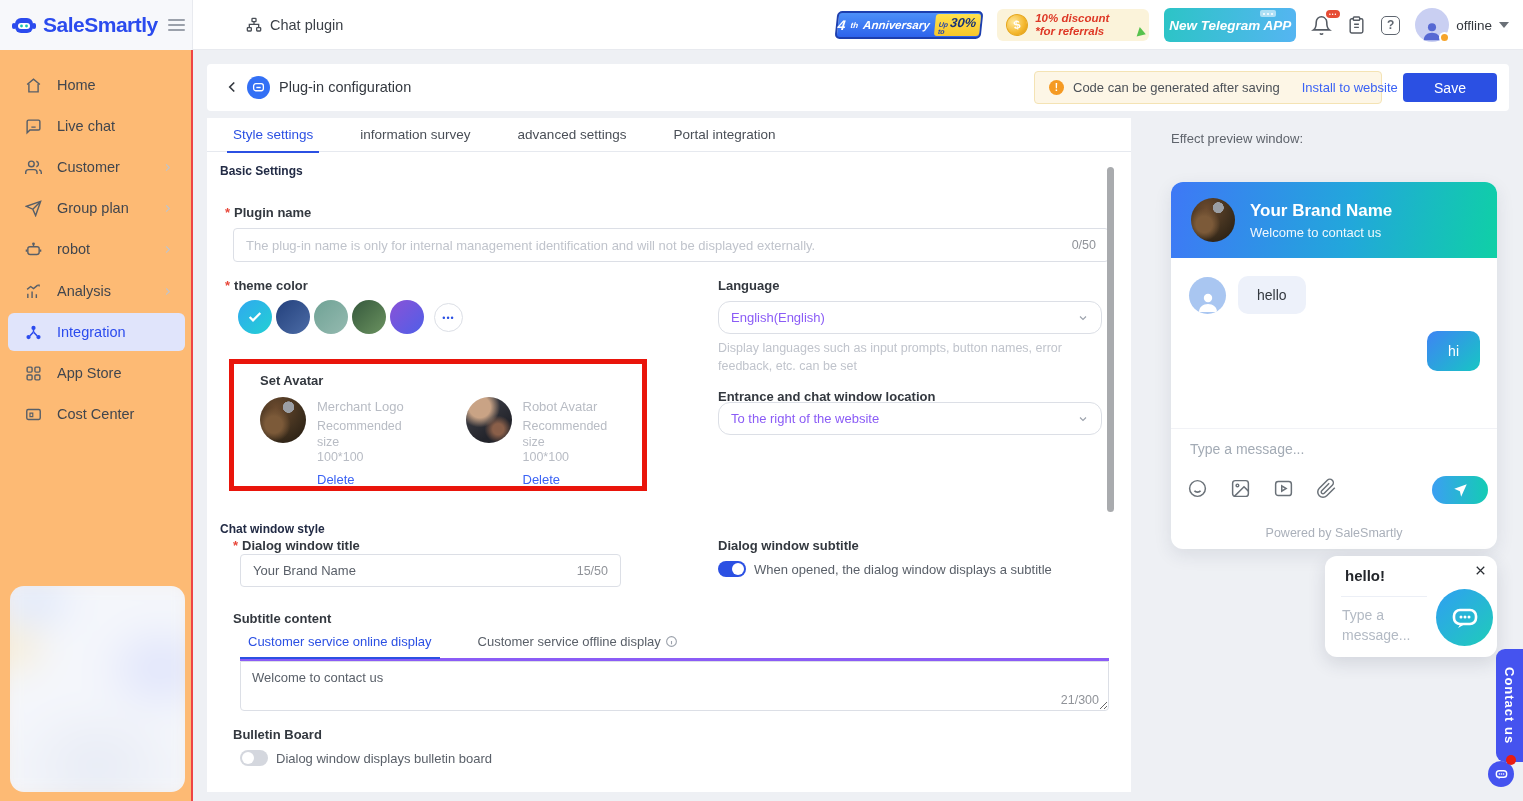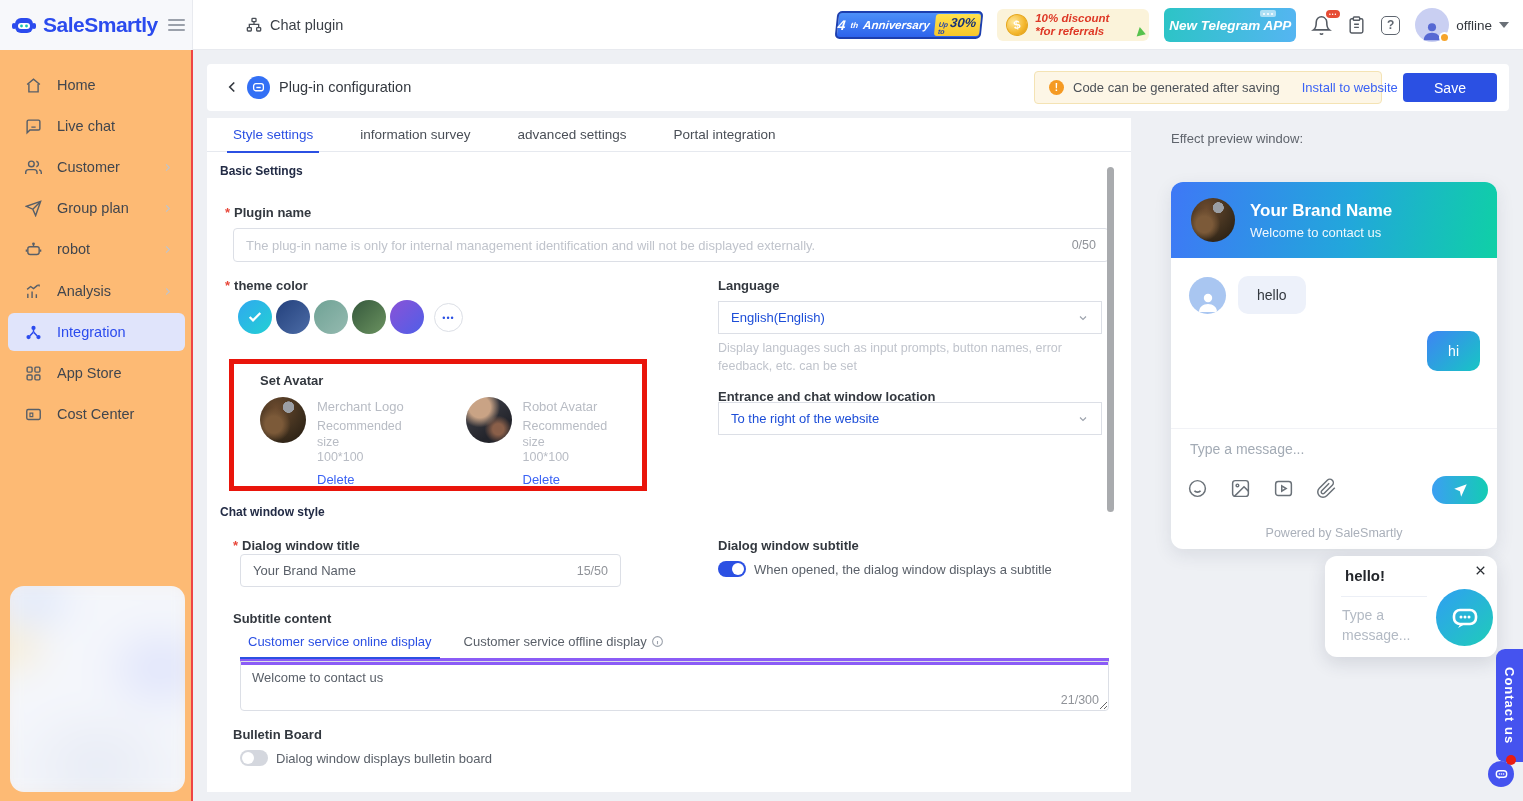--- a/index.html
+++ b/index.html
@@ -75,42 +75,42 @@
   .txt-input input{flex:1;border:none;outline:none;font-size:13px;color:#5a6069;font-family:inherit;background:transparent;min-width:0}
   .txt-input input::placeholder{color:#c0c4cc}
   .counter{font-size:12.5px;color:#909399;flex:0 0 auto}
   .swatch{position:absolute;width:34px;height:34px;border-radius:50%;cursor:pointer;display:flex;align-items:center;justify-content:center}
   .sw0{background:linear-gradient(135deg,#2fa9ef,#23d0d4)}
   .sw1{background:linear-gradient(135deg,#23407c,#4c6ca6)}
   .sw2{background:linear-gradient(135deg,#6fa295,#95bab0)}
   .sw3{background:linear-gradient(135deg,#35583c,#6b9360)}
   .sw4{background:linear-gradient(135deg,#8a52d7,#4f5fe8)}
   .sw-more{position:absolute;width:29px;height:29px;border-radius:50%;border:1px solid #dcdfe6;background:#fff;color:#2b50e3;font-size:9px;letter-spacing:1px;display:flex;align-items:center;justify-content:center;cursor:pointer}
-  .select{position:absolute;height:33px;border:1px solid #dcdfe6;border-radius:0;background:#fff;display:flex;align-items:center;padding:0 12px;font-size:13px;color:#1d4ed8;cursor:pointer}
+  .select{position:absolute;height:33px;border:1px solid #dcdfe6;border-radius:12px;background:#fff;display:flex;align-items:center;padding:0 12px;font-size:13px;color:#8b5cf6;cursor:pointer}
   .select .sel-caret{margin-left:auto;color:#9ba1ab}
   .help-txt{position:absolute;font-size:12.5px;color:#c0c4cc;line-height:1.4}
   .red-box{position:absolute;left:22px;top:241px;width:418px;height:132px;border:5px solid #e9150b;background:#fff;padding:9px 26px}
   .avatar-label{font-size:13px;font-weight:bold;color:#33383f;margin-bottom:9px}
   .avatar-row{display:flex;gap:55px}
   .avatar-item{display:flex;gap:11px}
   .av-photo{width:46px;height:46px;border-radius:50%;flex:0 0 auto;cursor:pointer}
   .ph-merchant{background:radial-gradient(circle at 62% 22%,#9b9fa5 0 12%,transparent 13%),radial-gradient(circle at 30% 60%,#7c5a39 0 20%,transparent 40%),radial-gradient(circle at 35% 25%,#6b4a2e,#40301e 55%,#221a10 100%)}
   .ph-robot{background:radial-gradient(circle at 30% 22%,#c9a385 0 22%,transparent 42%),radial-gradient(circle at 70% 70%,#8a5f49 0 12%,transparent 30%),linear-gradient(145deg,#3c3d45 20%,#23242b 70%)}
   .av-meta{display:flex;flex-direction:column}
   .av-name{font-size:13px;color:#b8bcc4;margin-top:2px}
   .av-hint{font-size:12.5px;color:#b8bcc4;line-height:1.25;margin-top:5px}
   .av-del{font-size:13px;color:#3a62f5;margin-top:6px;cursor:pointer}
   .toggle{width:28px;height:16px;border-radius:8px;position:relative;cursor:pointer;flex:0 0 auto}
   .toggle.on{background:#2b50e3}
   .toggle.off{background:#d4d7de}
   .toggle .knob{position:absolute;top:2px;width:12px;height:12px;border-radius:50%;background:#fff}
   .toggle.on .knob{right:2px}
   .toggle.off .knob{left:2px}
   .toggle-row{position:absolute;display:flex;align-items:center;gap:8px;font-size:13px;color:#5a6069}
-  .subtabs{position:absolute;display:flex;gap:16px;border-bottom:7px solid #8b5cf6}
+  .subtabs{position:absolute;display:flex;gap:30px;border-bottom:3px solid #8b5cf6}
   .subtab{font-size:13px;color:#5a6069;padding:0 8px 9px;cursor:pointer;position:relative;display:flex;align-items:center;gap:4px}
   .subtab.active{color:#2b50e3}
   .subtab.active:after{content:"";position:absolute;left:0;right:0;bottom:-1px;height:2px;background:#2b50e3}
   .ta-wrap{position:absolute;border:1px solid #dcdfe6;border-radius:0 0 4px 4px}
   .ta-wrap textarea{width:100%;height:100%;border:none;outline:none;resize:vertical;font-family:inherit;font-size:13px;color:#5a6069;padding:8px 11px 16px;background:transparent}
   .ta-counter{position:absolute;right:9px;bottom:3px;font-size:12.5px;color:#909399}
   .scrollbar{position:absolute;left:900px;top:49px;width:7px;height:345px;background:#a9abae;border-radius:4px;cursor:pointer}
   
   .pv-label{position:absolute;left:1171px;top:131px;font-size:13px;color:#5f646c}
   .pv-card{position:absolute;left:1171px;top:182px;width:326px;height:367px;background:#fff;border-radius:12px;box-shadow:0 6px 18px rgba(40,50,80,.10)}
@@ -445,21 +445,21 @@
     </div>
     <div class="select" style="left:511px;top:284px;width:384px">
       <span>To the right of the website</span>
       <span class="sel-caret">
           <svg width="12" height="12" viewBox="0 0 24 24" fill="none" stroke="currentColor" stroke-width="2.2">
             <path d="m6 9 6 6 6-6"></path>
           </svg>
         </span>
     </div>
 
-    <div class="sec-title" style="left:13px;top:387px">Chat window style</div>
+    <div class="sec-title" style="left:13px;top:404px">Chat window style</div>
 
     <div class="fld-label" style="left:26px;top:420px">
       <span class="req">*</span>
       <span>Dialog window title</span>
     </div>
     <div class="txt-input" style="left:33px;top:436px;width:381px;height:33px">
       <input type="text" value="Your Brand Name" style="">
       <span class="counter">15/50</span>
     </div>
 

